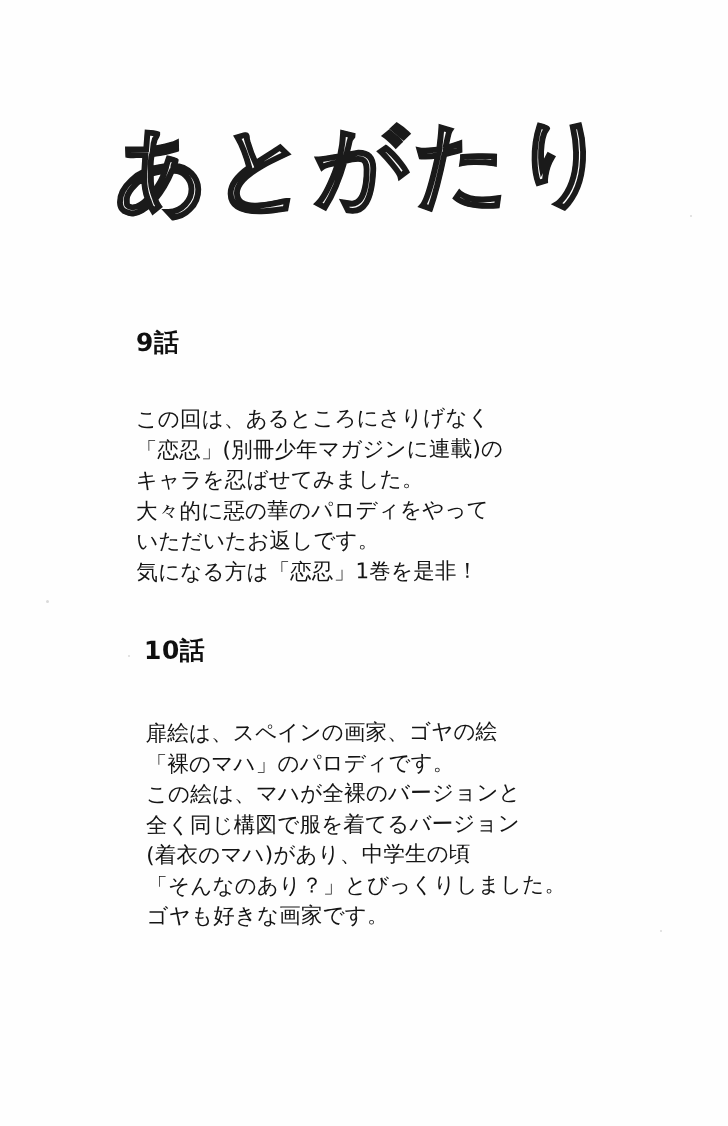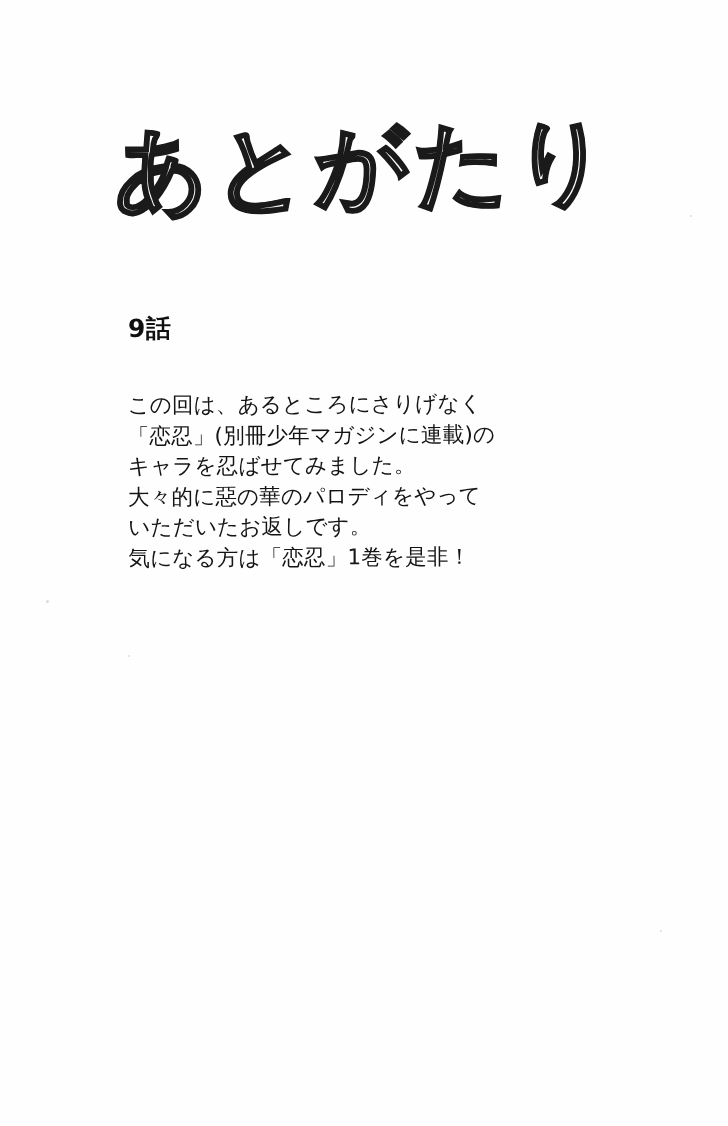--- a/index.html
+++ b/index.html
@@ -45,21 +45,21 @@
       0 1px 0 #1a1a1a,
       0 -1px 0 #1a1a1a;
     transform: rotate(-1.2deg);
   }
 
   .section {
     position: absolute;
     left: 128px;
     width: 560px;
   }
-  .section-1 { top: 310px; }
+  .section-1 { top: 324px; margin-left: 8px; }
   .section-2 { top: 632px; }
 
   .section-heading {
     font-size: 25px;
     font-weight: 700;
     letter-spacing: 0.5px;
     color: #101010;
     margin: 0 0 46px 0;
     transform: rotate(-0.4deg);
   }
@@ -104,19 +104,29 @@
   <div class="section section-1">
     <h2 class="section-heading">9話</h2>
     <p class="body-text">この回は、あるところにさりげなく
 「恋忍」(別冊少年マガジンに連載)の
 キャラを忍ばせてみました。
 大々的に惡の華のパロディをやって
 いただいたお返しです。
 気になる方は「恋忍」1巻を是非！</p>
   </div>
 
+  <div class="section section-2">
+    <h2 class="section-heading">10話</h2>
+    <p class="body-text">扉絵は、スペインの画家、ゴヤの絵
+「裸のマハ」のパロディです。
+この絵は、マハが全裸のバージョンと
+全く同じ構図で服を着てるバージョン
+(着衣のマハ)があり、中学生の頃
+「そんなのあり？」とびっくりしました。
+ゴヤも好きな画家です。</p>
+  </div>
 
   <span class="speck s1"></span>
   <span class="speck s2"></span>
   <span class="speck s3"></span>
   <span class="speck s4"></span>
 
 </div>
 
 </body></html>

